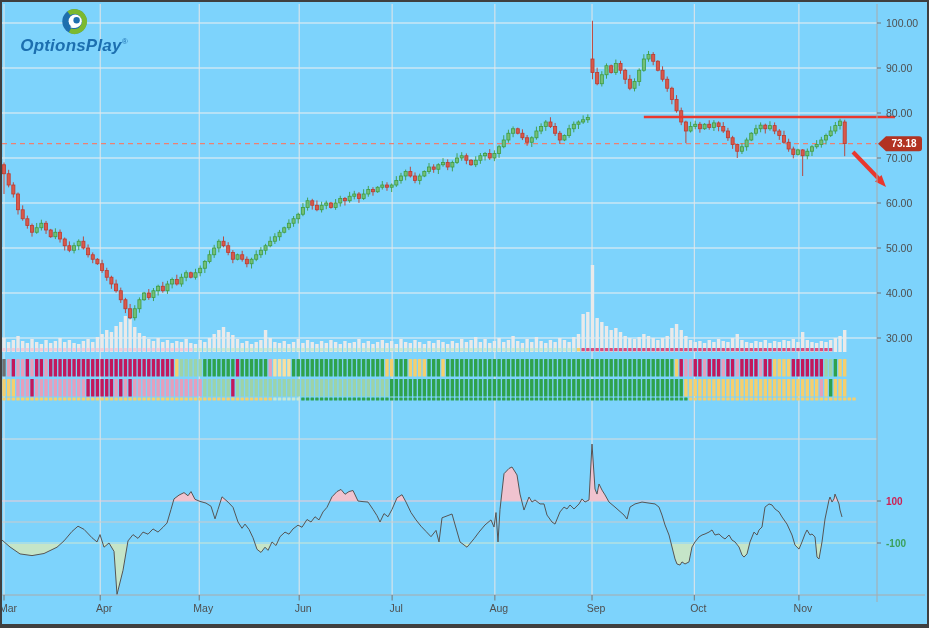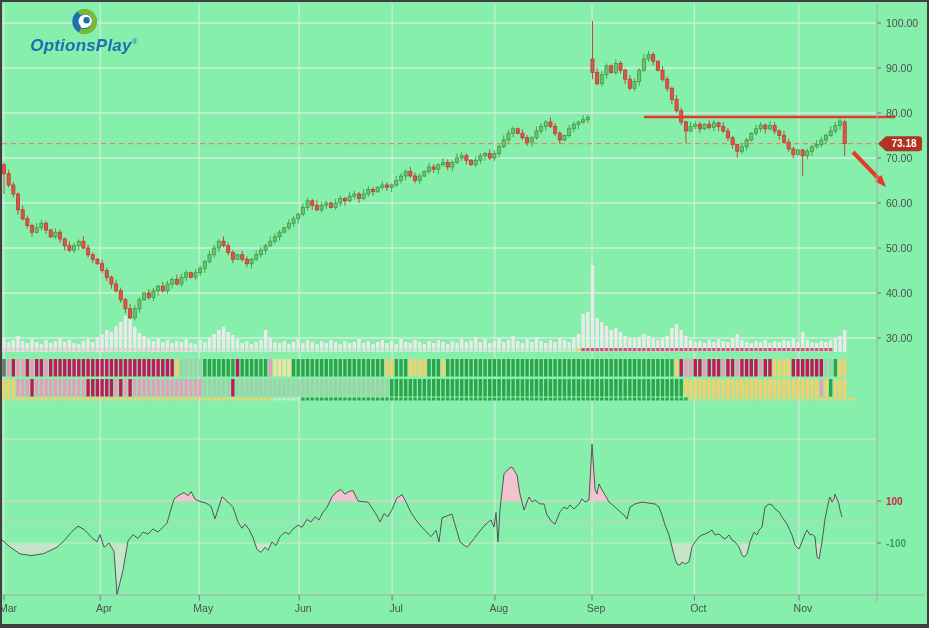--- a/index.html
+++ b/index.html
@@ -1,19 +1,19 @@
 <!DOCTYPE html>
 <html><head>
 <meta charset="utf-8">
 <style>
   html,body{margin:0;padding:0;background:#fff;font-family:"Liberation Sans",sans-serif;}
   .frame{position:relative;width:929px;height:628px;box-sizing:border-box;
-         border:2px solid #3f3f3f;border-bottom-width:4px;background:#86efac;overflow:hidden;}
+         border:2px solid #3f3f3f;border-bottom-width:4px;background:#7dd3fc;overflow:hidden;}
   .frame svg.canvas{position:absolute;left:0;top:0;display:block;}
-  .logo{position:absolute;top:6px;left:16px;width:132px;text-align:center;pointer-events:none;}
+  .logo{position:absolute;top:6px;left:6px;width:132px;text-align:center;pointer-events:none;}
   .logo-icon{display:block;margin:0 auto 1px auto;}
   .brand{font-style:italic;font-weight:700;font-size:17px;color:#1c6fb0;letter-spacing:.2px;}
   .brand sup{font-size:8px;font-weight:400;vertical-align:super;}
   text{font-family:"Liberation Sans",sans-serif;}
 </style>
 </head>
 <body>
 
 <div class="frame">
   <svg class="canvas" id="chart" width="925" height="622" viewBox="0 0 925 622">

